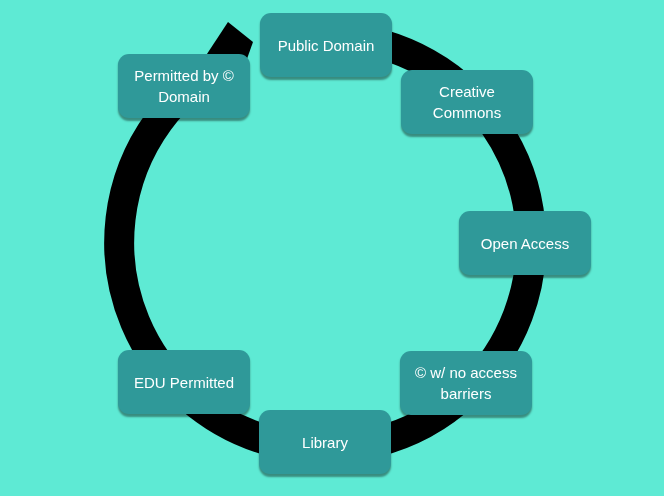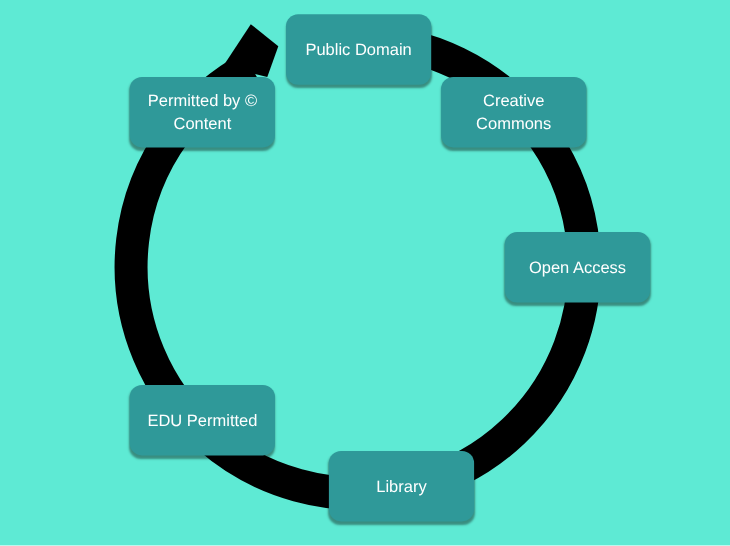--- a/index.html
+++ b/index.html
@@ -31,29 +31,29 @@
     flex-direction: column;
     align-items: center;
     justify-content: center;
     text-align: center;
     font-size: 15px;
     line-height: 21px;
     box-shadow: 0 2.5px 2px rgba(0,0,0,0.40);
     box-sizing: border-box;
     padding: 2px 6px;
   }
-  .node.wide-gap { line-height: 29px; margin-left: 40px; }
+  .node.wide-gap { line-height: 29px; }
   .n-pd { left: 260px; top: 13px; }
   .n-cc { left: 401px; top: 70px; }
   .n-oa { left: 459px; top: 211px; }
   .n-cb { left: 400px; top: 351px; }
   .n-lc { left: 259px; top: 410px; }
   .n-ep { left: 118px; top: 350px; text-align: right; }
   .n-fu { left: 59px;  top: 211px; }
-  .n-ph { left: 118px; top: 70px; }
+  .n-ph { left: 118px; top: 54px; }
   .node-line { display: block; white-space: nowrap; }
 </style>
 </head>
 <body>
 
 <div class="canvas">
 
   <svg class="ring-svg" viewBox="0 0 664 496" aria-hidden="true">
 
     <path d="M 325.25 36.5 A 206 206 0 1 1 228.5 60.6" fill="none" stroke-width="30" stroke-linecap="butt" stroke="#000000"></path>
@@ -66,28 +66,32 @@
 
   <div class="node n-oa" style="background-color: rgb(47, 153, 153); color: rgb(255, 255, 255);">
     <span class="node-line">Open Access</span>
   </div>
 
   <div class="node n-cc" style="background-color: rgb(47, 153, 153); color: rgb(255, 255, 255);">
     <span class="node-line">Creative</span>
     <span class="node-line">Commons</span>
   </div>
 
+  <div class="node n-cb" style="background-color: rgb(47, 153, 153); color: rgb(255, 255, 255);">
+    <span class="node-line">© w/ no access</span>
+    <span class="node-line">barriers</span>
+  </div>
 
   <div class="node n-lc wide-gap" style="background-color: rgb(47, 153, 153); color: rgb(255, 255, 255);">
     <span class="node-line">Library</span>
   </div>
 
   <div class="node n-ep" style="background-color: rgb(47, 153, 153); color: rgb(255, 255, 255);">
     <span class="node-line">EDU Permitted</span>
   </div>
 
 
   <div class="node n-ph" style="background-color: rgb(47, 153, 153); color: rgb(255, 255, 255);">
     <span class="node-line">Permitted by ©</span>
-    <span class="node-line">Content</span>
+    <span class="node-line">Domain</span>
   </div>
 
 </div>
 
 </body></html>

